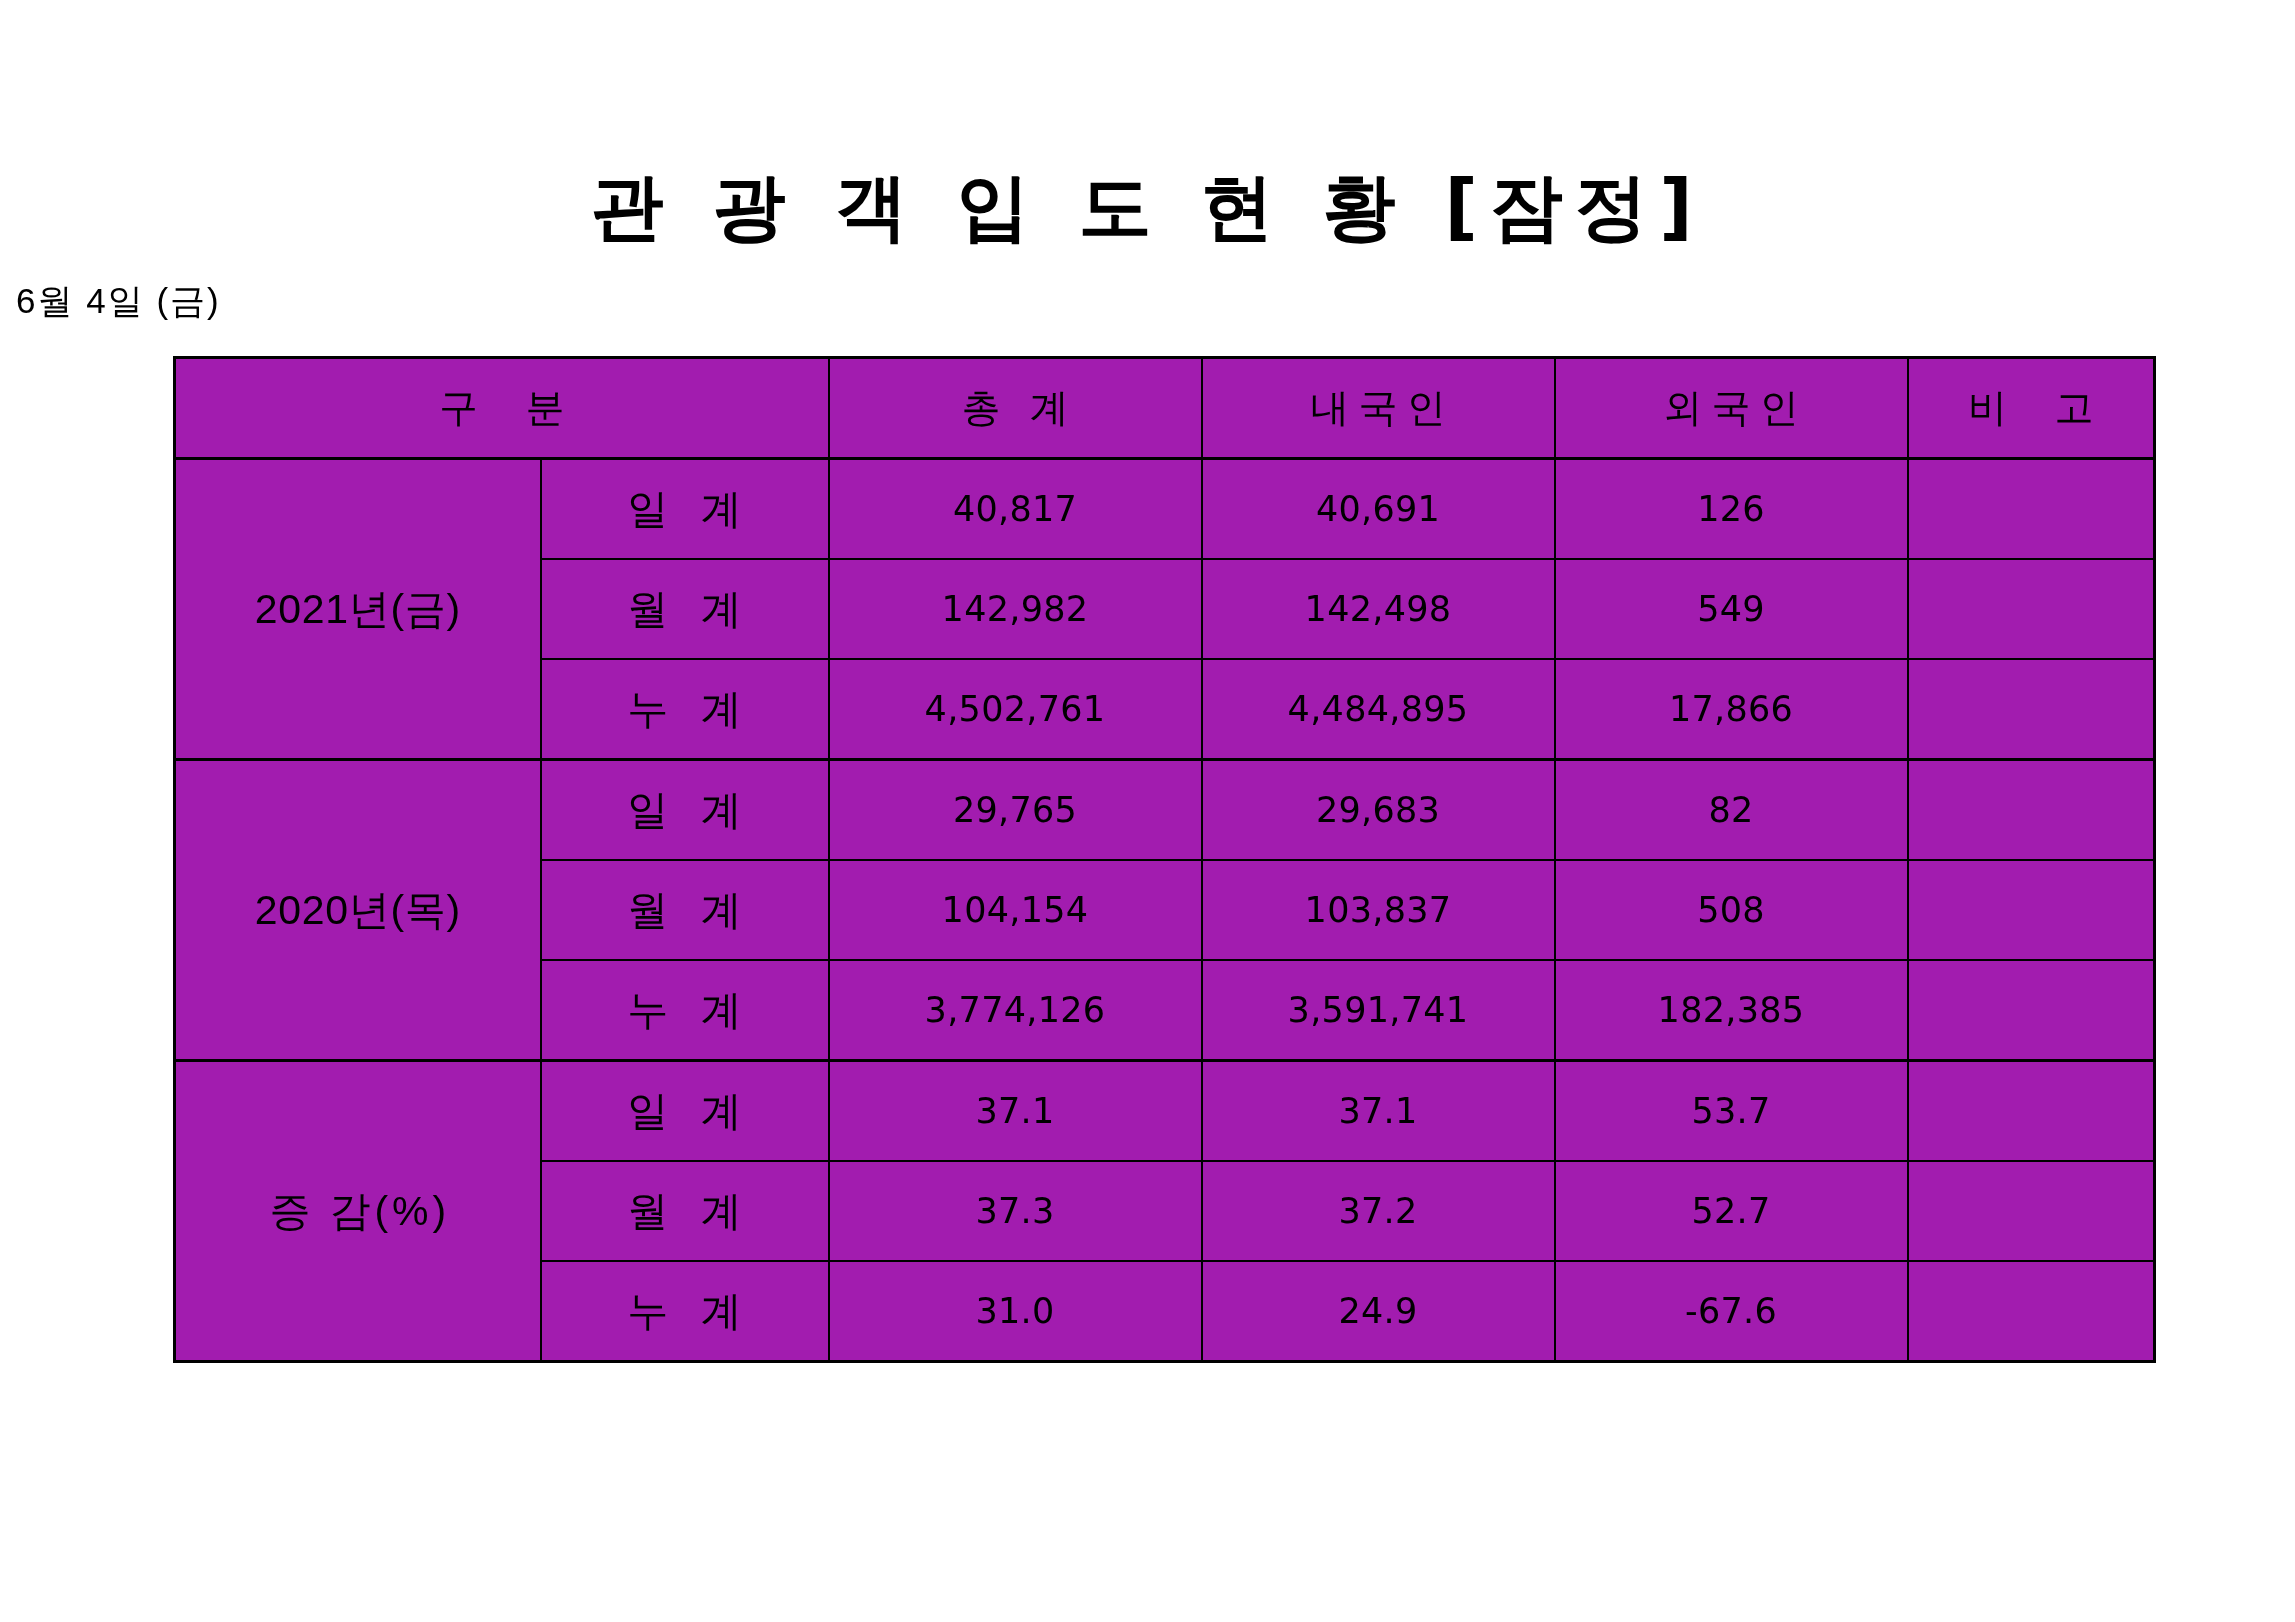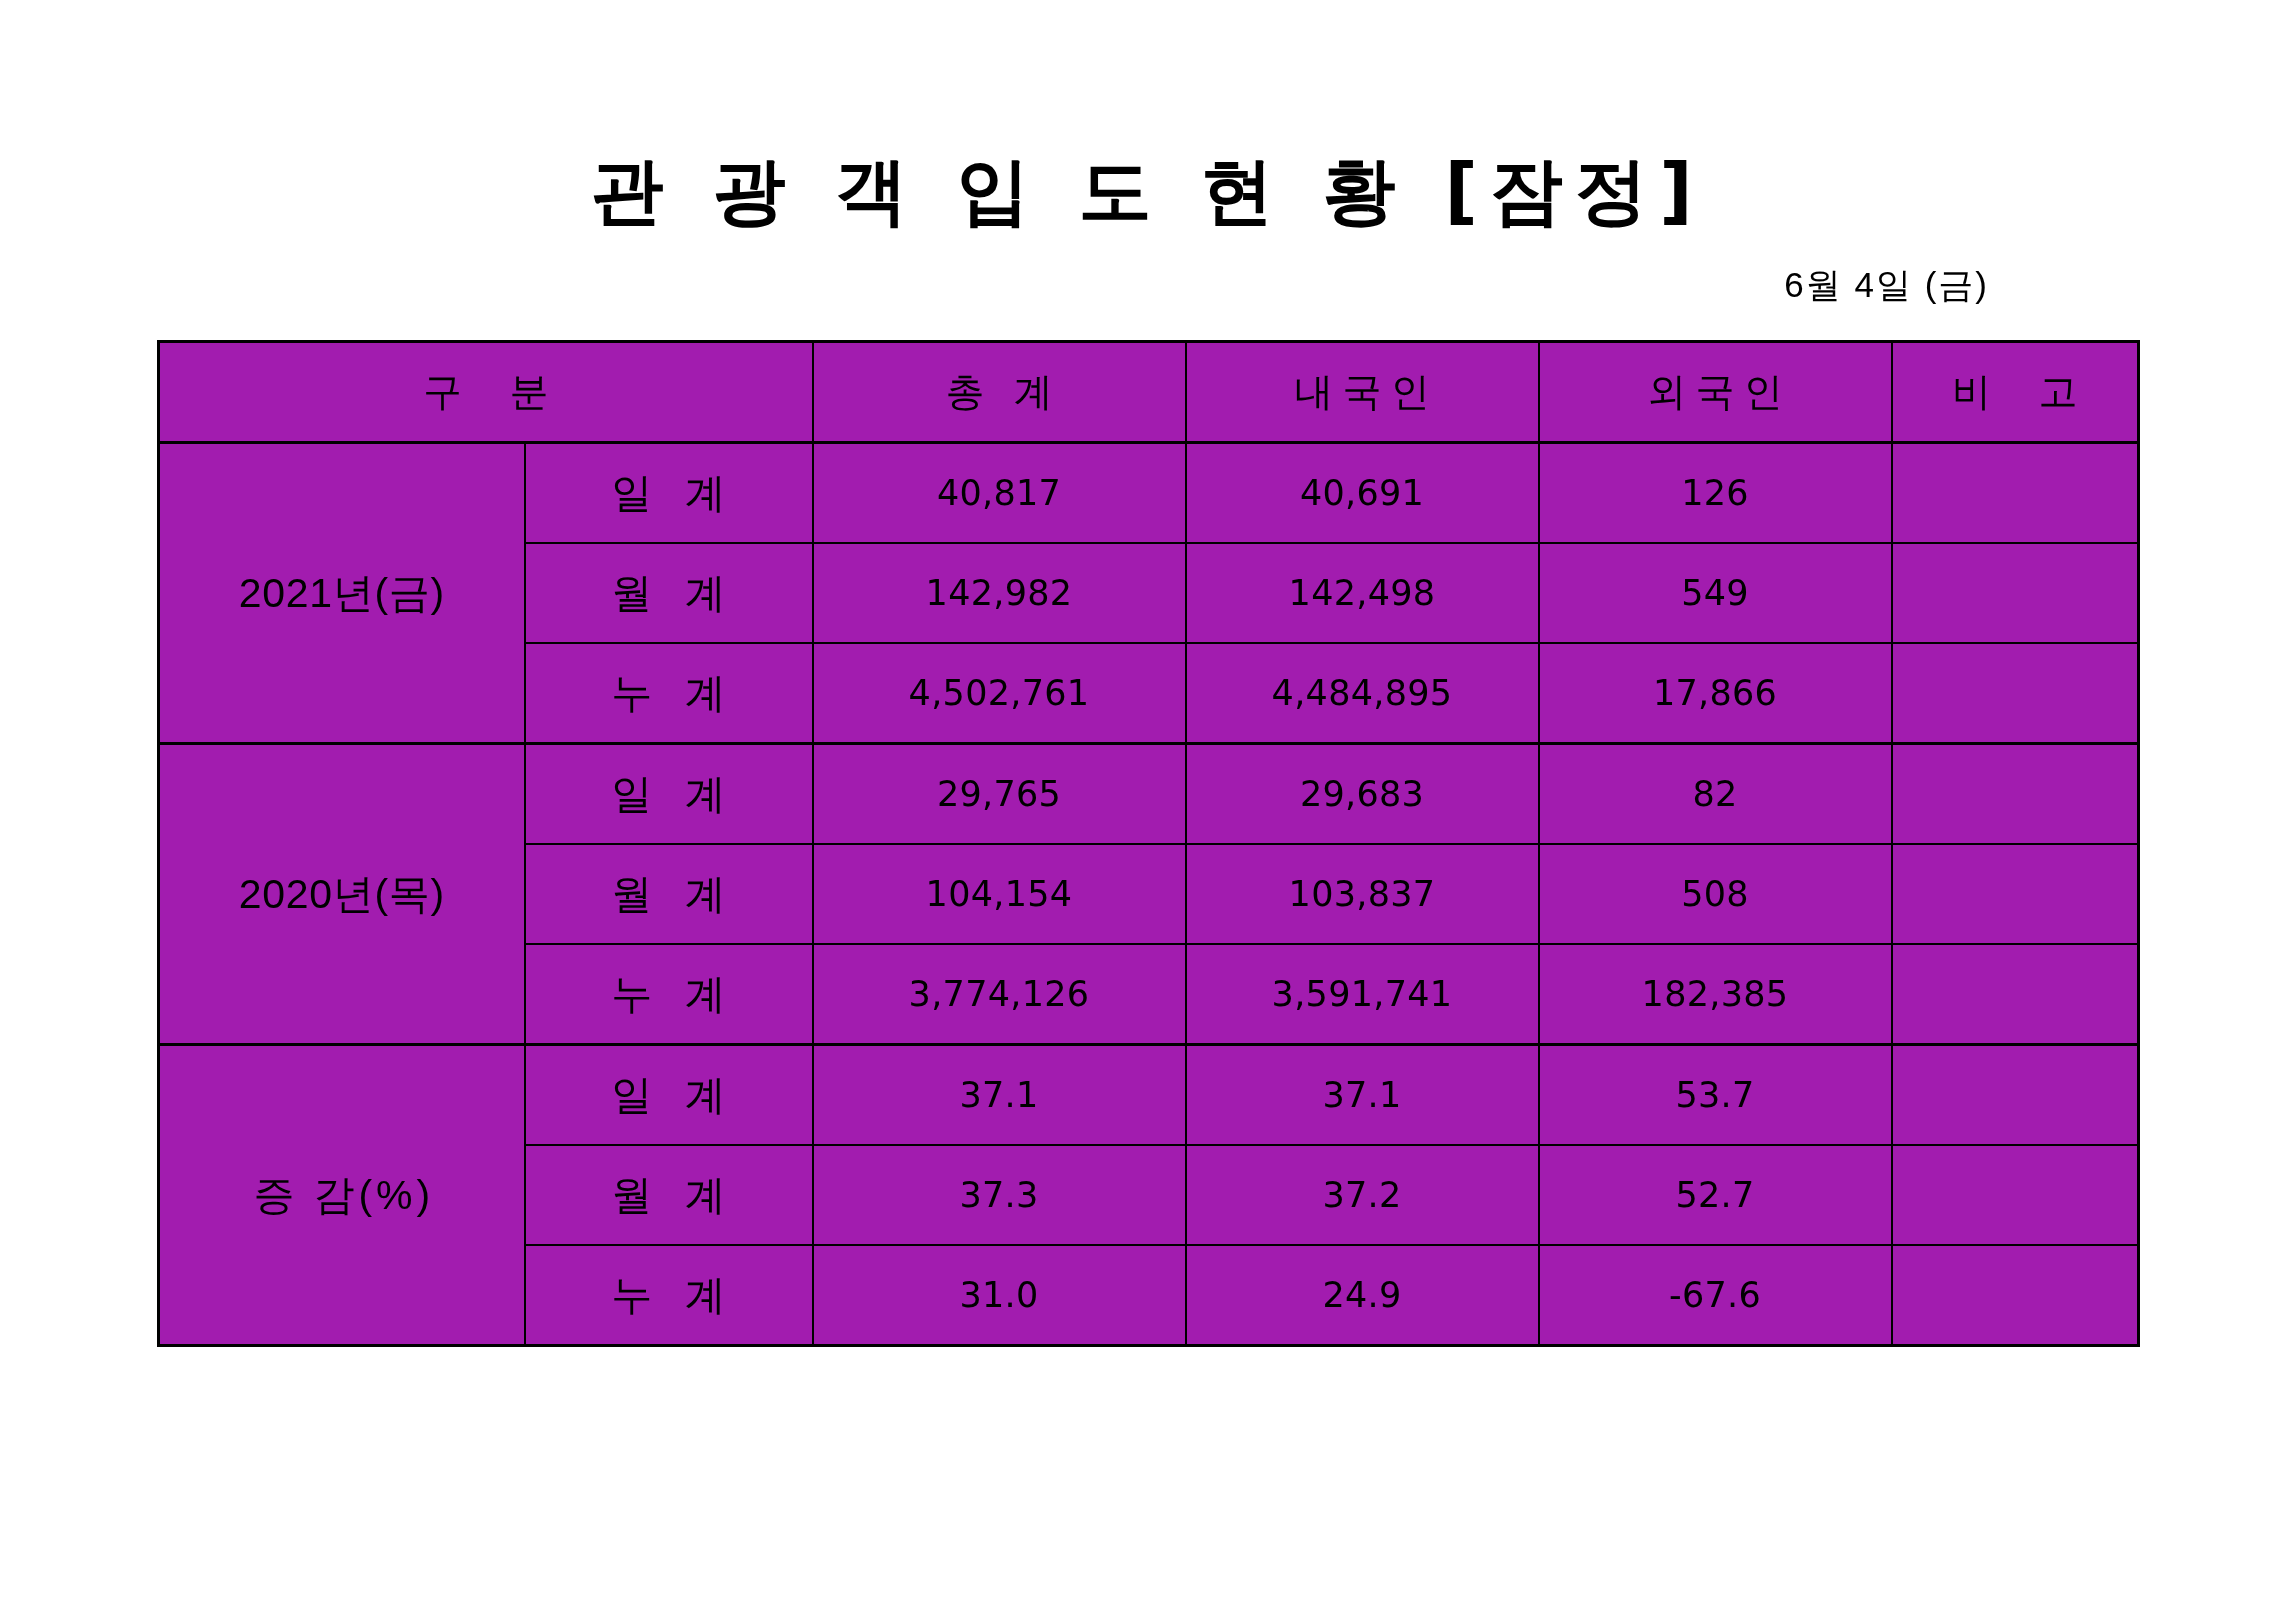--- a/index.html
+++ b/index.html
@@ -13,39 +13,38 @@
     font-family: "Liberation Sans", sans-serif;
     color: #000000;
     -webkit-font-smoothing: antialiased;
   }
 
   .page {
     position: relative;
     width: 2295px;
     height: 1623px;
     box-sizing: border-box;
-    padding: 0;
+    padding: 16px;
   }
 
   .title {
     margin: 0;
     padding-top: 151px;
     text-align: center;
     font-size: 73px;
     font-weight: 700;
     letter-spacing: 11.8px;
     line-height: 1.1;
     font-family: "DejaVu Sans", sans-serif;
   }
 
   .subtitle {
     margin: 0;
     padding-top: 31px;
     padding-right: 306px;
-    text-align: right;
     font-size: 35px;
     font-weight: 400;
     letter-spacing: 2px;
     font-family: "Liberation Sans", sans-serif;
   }
 
   .table-wrap {
     margin-top: 31px;
     padding-left: 157px;
     padding-right: 157px;

